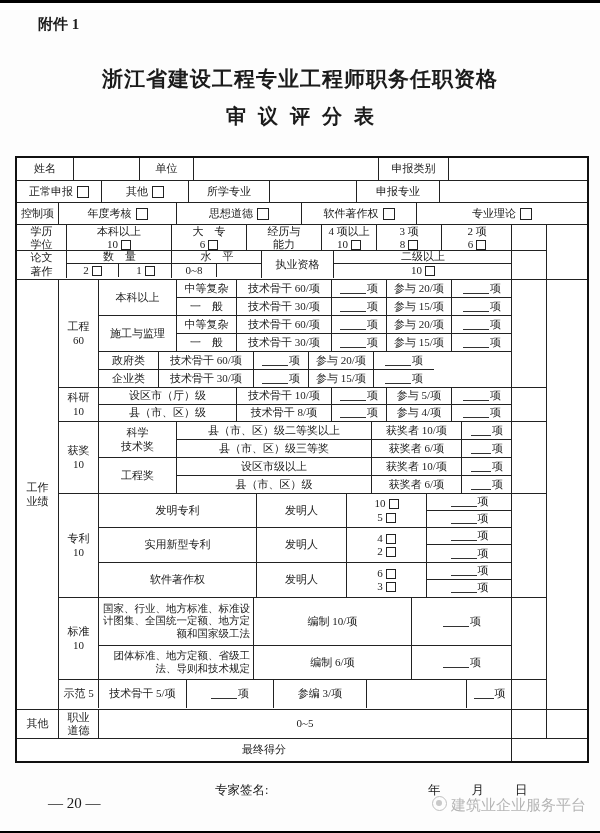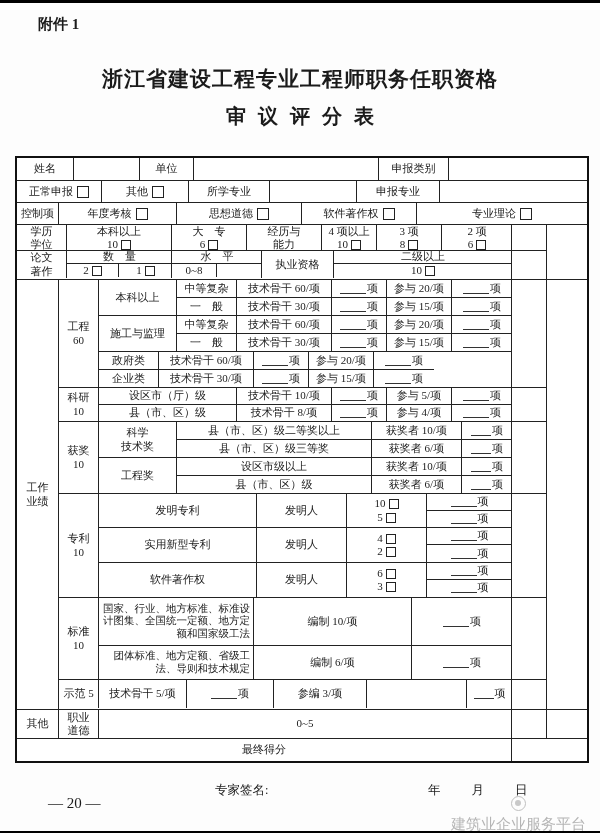--- a/index.html
+++ b/index.html
@@ -26,21 +26,21 @@
   .band{display:flex;box-sizing:border-box;}
   .cb{display:inline-block;width:12px;height:12px;border:1.5px solid #222;margin-left:4px;vertical-align:-2px;background:#fff;box-sizing:border-box;}
   .cbs{width:10px;height:10px;margin-left:3px;}
   .ul{display:inline-block;width:26px;height:9px;border-bottom:1px solid #333;margin-right:1px;}
   .uls{width:20px;}
   .fs10{font-size:10.5px;}
   .sign{position:absolute;top:779px;left:0;width:600px;font-size:12.5px;}
   .sign .s1{position:absolute;left:215px;top:0;}
   .sign .s2{position:absolute;left:428px;top:0;letter-spacing:2px;}
   .pageno{position:absolute;left:48px;top:792px;font-size:15px;}
-  .wm{position:absolute;right:14px;top:793px;color:#b5b5b5;font-size:15px;display:flex;align-items:center;gap:4px;flex-direction:column;}
+  .wm{position:absolute;right:14px;top:793px;color:#b5b5b5;font-size:15px;display:flex;align-items:flex-start;gap:4px;}
   .wm-icon{display:inline-block;width:15px;height:15px;border:1.5px solid #c0c0c0;border-radius:50%;box-sizing:border-box;position:relative;}
   .wm-icon:after{content:"";position:absolute;left:3px;top:3px;width:6px;height:6px;background:#c9c9c9;border-radius:50%;}
 </style>
 </head>
 <body>
 
 <div class="page">
 
   <div class="attach">附件 1</div>
   <div class="title1">浙江省建设工程专业工程师职务任职资格</div>

